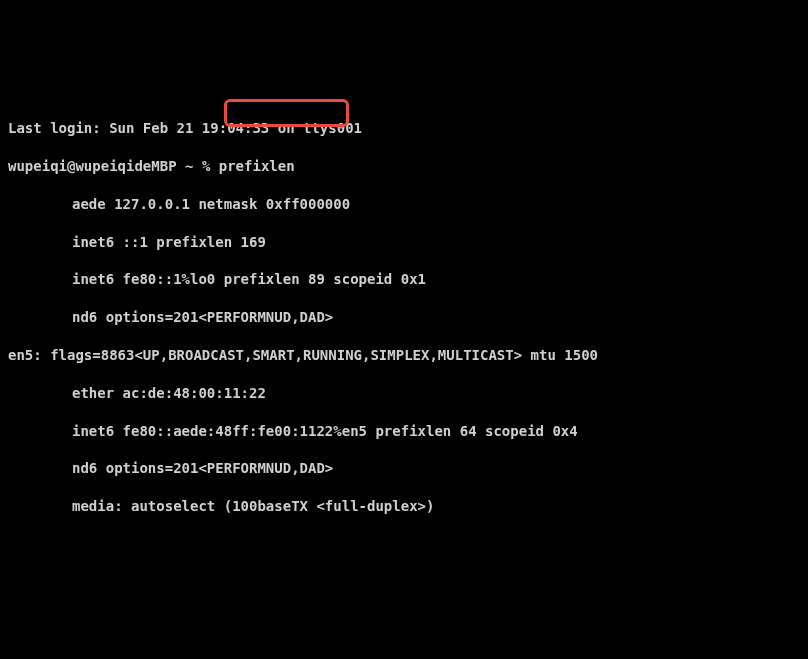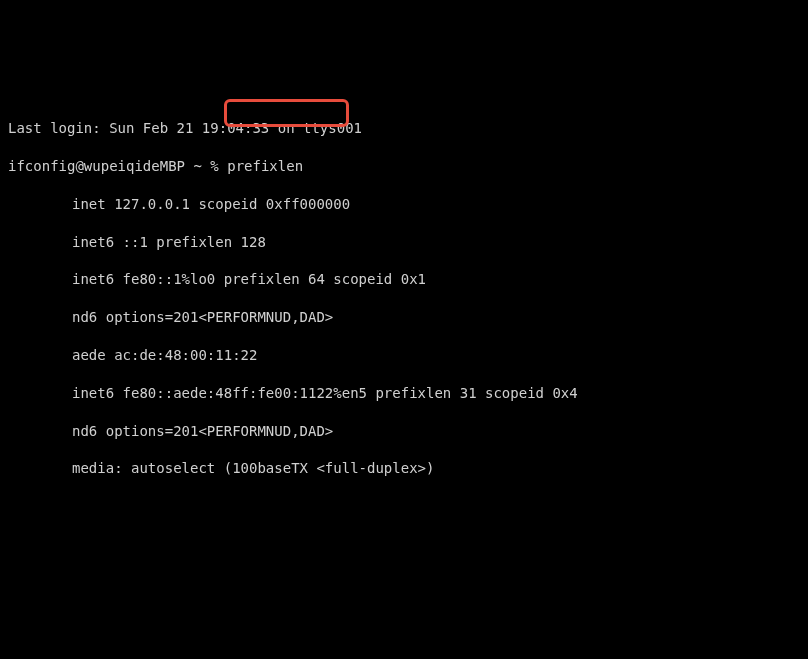--- a/index.html
+++ b/index.html
@@ -14,20 +14,21 @@
       font-size: 14px;
       line-height: 1.35;
       padding: 6px 8px;
       width: 808px;
       height: 659px;
       overflow: hidden;
       white-space: pre;
     }
     .line {
       display: block;
+      font-weight: bold;
     }
     .indent1 {
       padding-left: 64px;
     }
     .highlight-box-1 {
       position: absolute;
       border: 3px solid #e74c3c;
       border-radius: 6px;
       pointer-events: none;
     }
@@ -36,27 +37,28 @@
     }
   </style>
 </head>
 <body>
 
 
 
 <div class="container">
 
 <span class="line">Last login: Sun Feb 21 19:04:33 on ttys001</span>
-<span class="line"><span>ifconfig@wupeiqideMBP</span> <span>~</span> <span>%</span> <span>prefixlen</span></span>
-<span class="line indent1">inet 127.0.0.1 scopeid 0xff000000</span>
-<span class="line indent1">inet6 ::1 prefixlen 128</span>
-<span class="line indent1">inet6 fe80::1%lo0 prefixlen 64 scopeid 0x1</span>
+<span class="line"><span>wupeiqi@wupeiqideMBP</span> <span>~</span> <span>%</span> <span>prefixlen</span></span>
+<span class="line indent1">aede 127.0.0.1 netmask 0xff000000</span>
+<span class="line indent1">inet6 ::1 prefixlen 169</span>
+<span class="line indent1">inet6 fe80::1%lo0 prefixlen 89 scopeid 0x1</span>
 <span class="line indent1">nd6 options=201&lt;PERFORMNUD,DAD&gt;</span>
-<span class="line indent1">aede ac:de:48:00:11:22</span>
-<span class="line indent1">inet6 fe80::aede:48ff:fe00:1122%en5 prefixlen 31 scopeid 0x4</span>
+<span class="line">en5: flags=8863&lt;UP,BROADCAST,SMART,RUNNING,SIMPLEX,MULTICAST&gt; mtu 1500</span>
+<span class="line indent1">ether ac:de:48:00:11:22</span>
+<span class="line indent1">inet6 fe80::aede:48ff:fe00:1122%en5 prefixlen 64 scopeid 0x4</span>
 <span class="line indent1">nd6 options=201&lt;PERFORMNUD,DAD&gt;</span>
 <span class="line indent1">media: autoselect (100baseTX &lt;full-duplex&gt;)</span>
 
 
 
 
 
 
 
 

